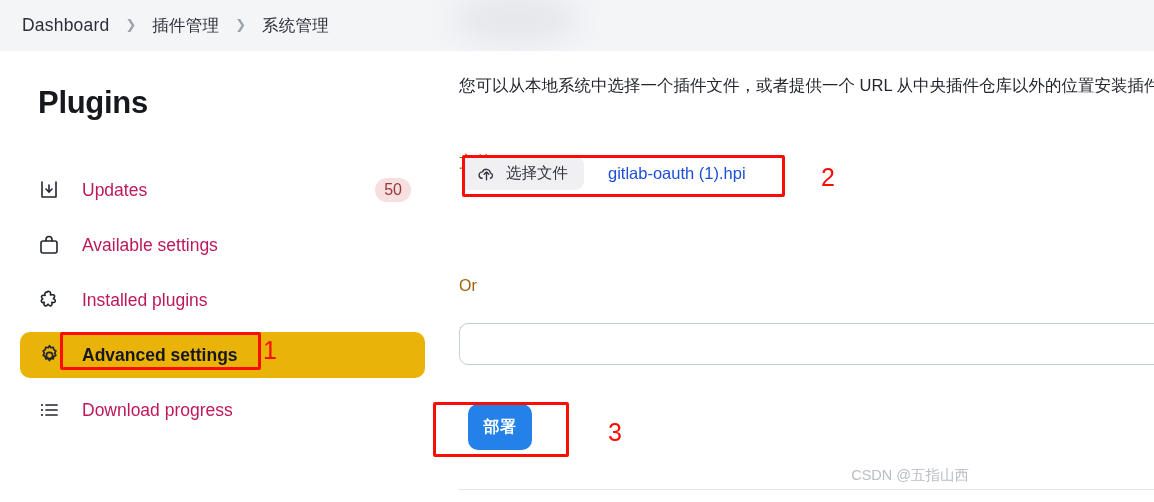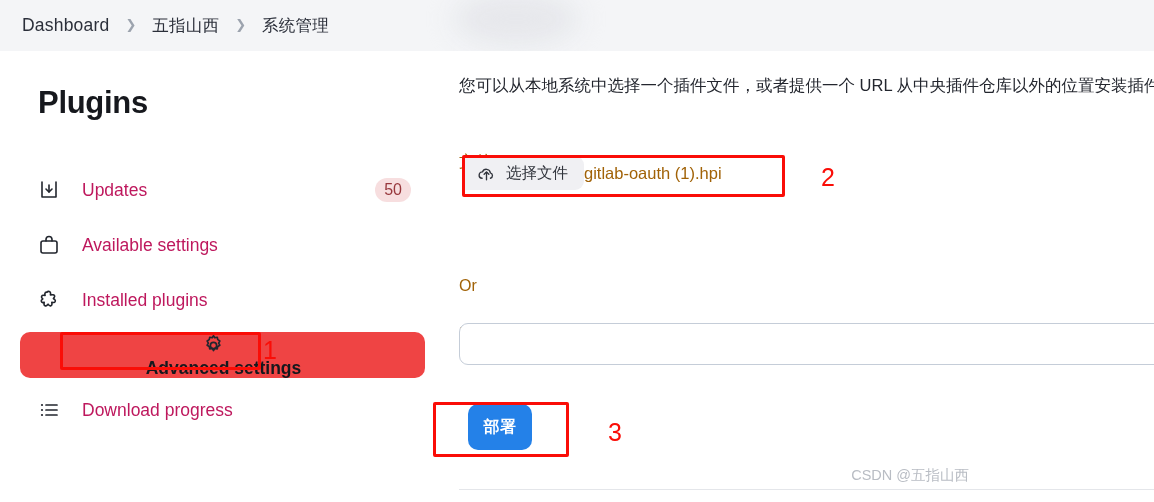--- a/index.html
+++ b/index.html
@@ -74,21 +74,21 @@
     position: relative;
     display: flex;
     align-items: center;
     height: 46px;
     border-radius: 10px;
     padding-left: 16px;
     padding-right: 14px;
     cursor: pointer;
     margin-bottom: 9px;
   }
-  .nav-item.active { background: #ef4444; flex-direction: column; }
+  .nav-item.active { background: #eab308; }
   .nav-icon {
     width: 26px; height: 26px;
     flex: 0 0 26px;
     margin-right: 20px;
     display: flex;
     align-items: center;
     justify-content: center;
     color: #22262e;
   }
   .nav-icon svg { display: block; }
@@ -160,22 +160,23 @@
     margin-right: 10px;
     color: #31343c;
     display: block;
   }
   .file-btn-text {
     font-size: 15.5px;
     color: #31343c;
     white-space: nowrap;
   }
   .file-name {
+    margin-left: 24px;
     font-size: 16.5px;
-    color: #a16207;
+    color: #1d4ed8;
     white-space: nowrap;
   }
 
   .url-input {
     position: absolute;
     left: 19px; top: 272px;
     width: 760px; height: 42px;
     border: 1px solid #c5cdd8;
     border-radius: 9px;
     background: #ffffff;
@@ -235,21 +236,21 @@
 </head>
 <body>
 
 <div id="app">
 
   <div class="header">
     <div class="header-blur"></div>
     <div class="crumbs">
       <span class="crumb">Dashboard</span>
       <span class="crumb-sep">❯</span>
-      <span class="crumb cn">五指山西</span>
+      <span class="crumb cn">插件管理</span>
       <span class="crumb-sep">❯</span>
       <span class="crumb cn">系统管理</span>
     </div>
   </div>
 
   <div class="sidebar">
     <div class="page-title">Plugins</div>
 
     <div class="nav">
 

